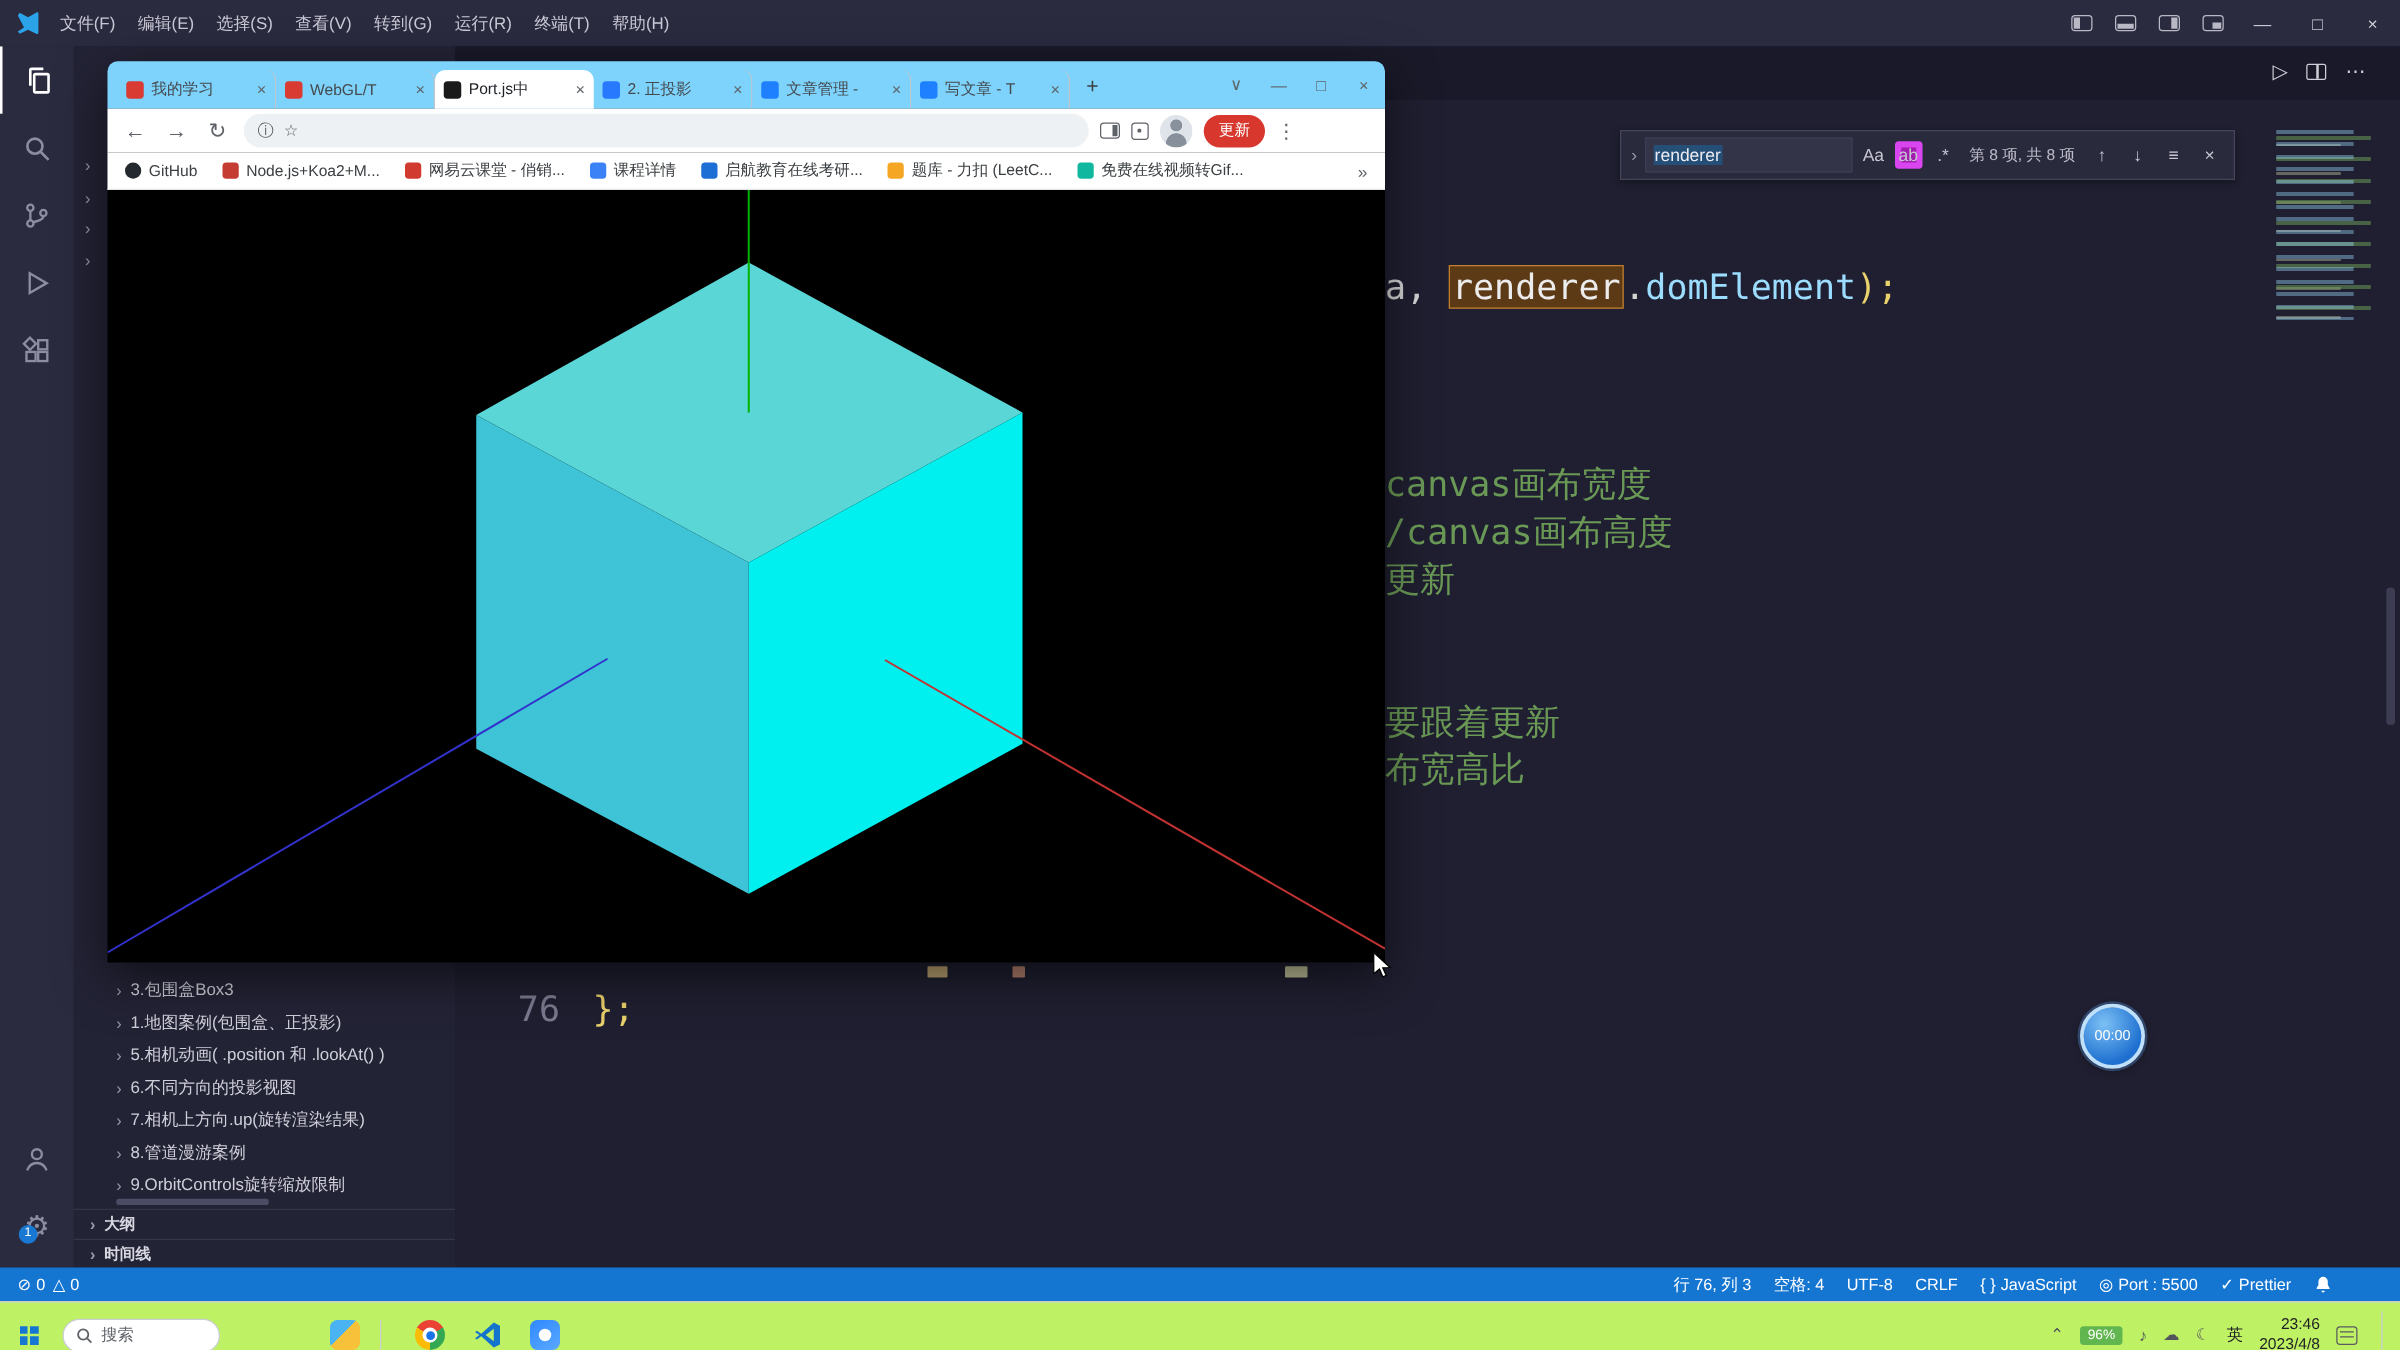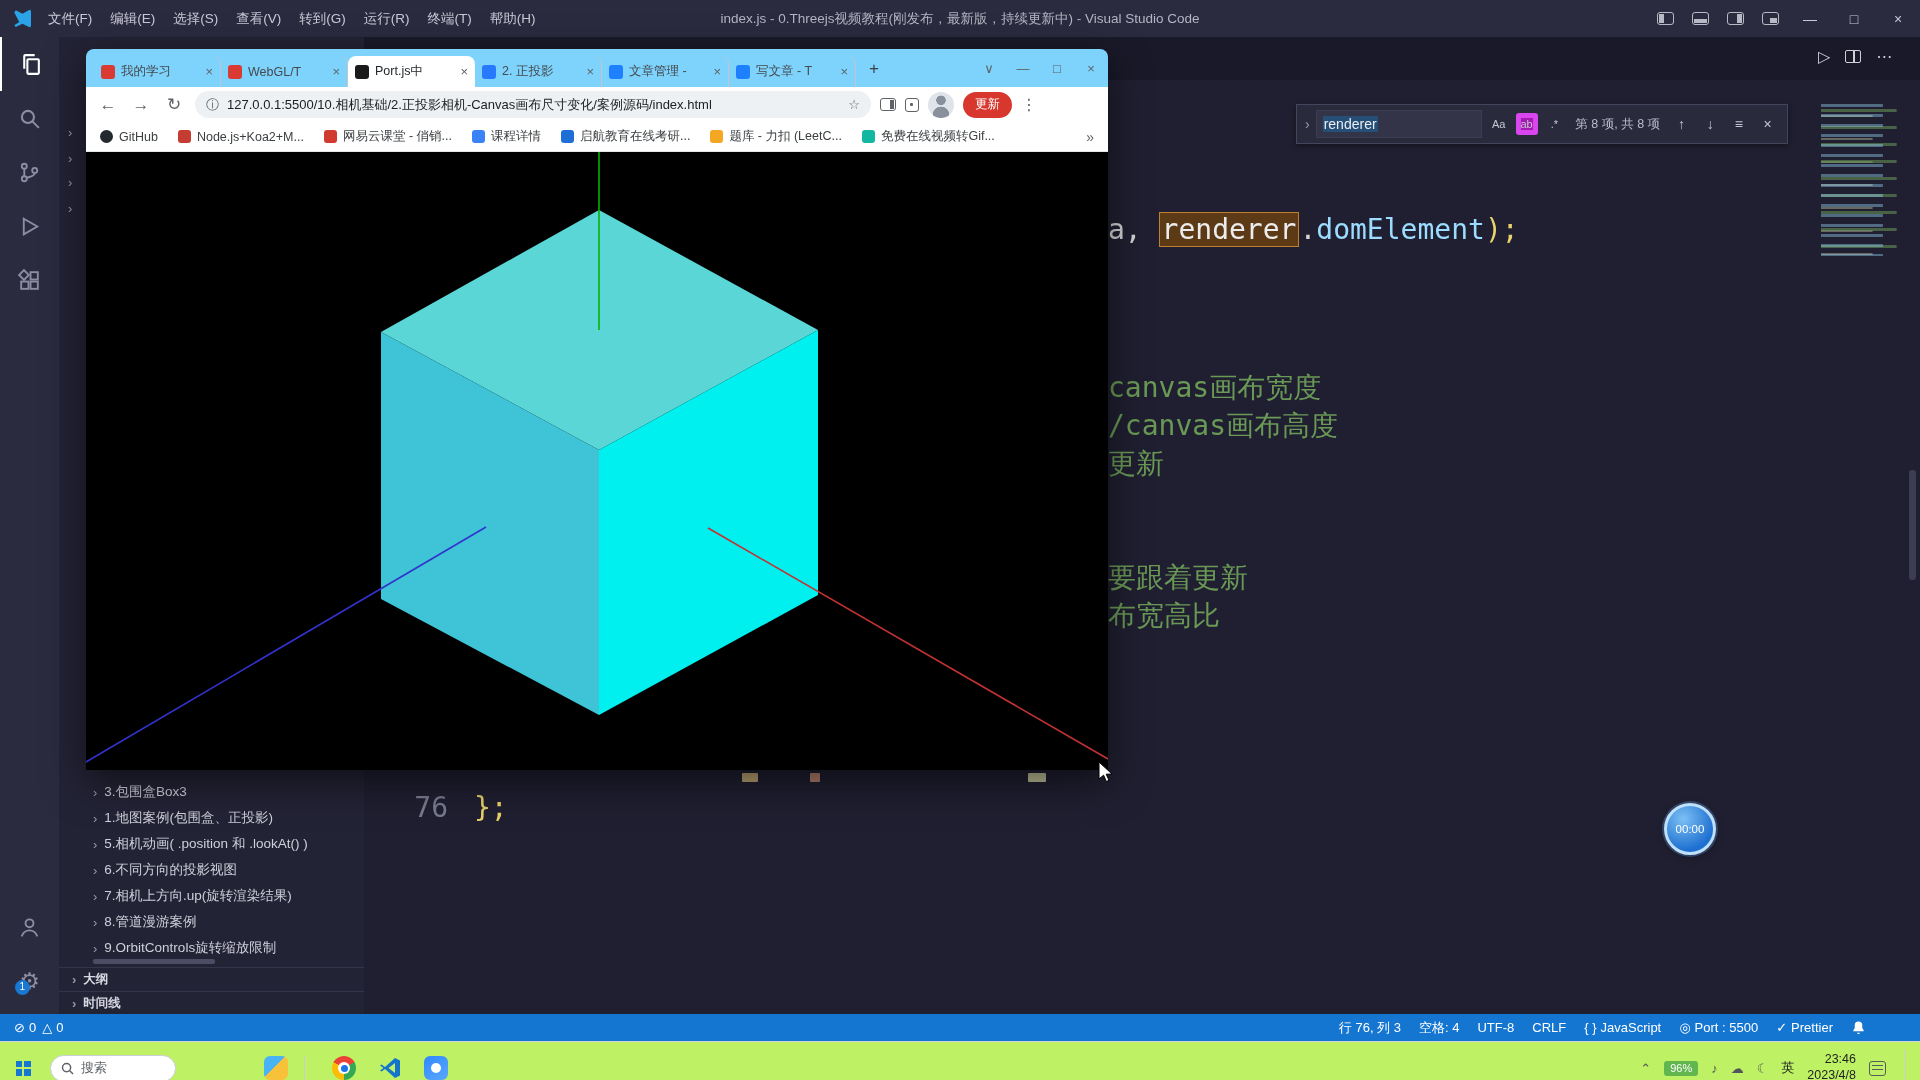--- a/index.html
+++ b/index.html
@@ -43,21 +43,21 @@
 .match{background:#5d3a16;border:1px solid #c08030;color:#ececec;padding:0 2px}
 .prop{color:#9cdcfe}
 .punc{color:#e9d16c}
 .lnum{display:inline-block;width:84px;text-align:right;color:#7b7b90;margin-right:26px}
 .frag{position:absolute;top:773px;height:9px;opacity:.85;z-index:2;border-radius:1px}
 
 .findw{position:absolute;left:1296px;top:104px;width:492px;height:40px;background:#2a2a3d;border:1px solid #44445c;box-shadow:0 2px 6px rgba(0,0,0,.4);display:flex;align-items:center;gap:6px;padding:0 8px;z-index:3}
 .fw-toggle{color:#9a9aae;font-size:14px}
 .fw-input{width:168px;height:28px;background:#343449;border:1px solid #3c3c55;display:flex;align-items:center;padding:0 6px;font-size:14px;color:#ececf2}
 .fw-input .sel{background:#264f78;padding:0 1px}
-.fw-opt{width:22px;height:22px;display:flex;align-items:center;justify-content:center;font-size:11px;color:#c6c6d2;border-radius:3px}
+.fw-opt{width:22px;height:22px;display:flex;align-items:center;justify-content:center;font-size:14px;color:#c6c6d2;border-radius:3px}
 .fw-opt.on{background:#a21caf;border:5px solid #d946ef}
 .fw-count{color:#bcbcca;font-size:12.5px;white-space:nowrap;padding:0 4px}
 .fw-btn{width:23px;height:23px;display:flex;align-items:center;justify-content:center;color:#c6c6d2;font-size:14px}
 .minimap{position:absolute;left:1821px;top:104px;width:86px;height:152px;z-index:2;background-image:
  repeating-linear-gradient(180deg,rgba(156,220,254,.40) 0 3px,transparent 3px 10px),
  repeating-linear-gradient(180deg,transparent 0 5px,rgba(106,153,85,.55) 5px 8px,transparent 8px 17px),
  repeating-linear-gradient(180deg,transparent 0 11px,rgba(212,212,170,.40) 11px 13px,transparent 13px 23px);
  background-size:72% 100%,88% 100%,60% 100%;background-repeat:no-repeat}
 .vscroll{position:absolute;left:1909px;top:470px;width:7px;height:110px;background:#3c3c52;border-radius:3px;z-index:2}
 
@@ -125,21 +125,20 @@
   <div class="titlebar">
     <span class="vsc-logo"></span>
     <span class="menu">文件(F)</span>
     <span class="menu">编辑(E)</span>
     <span class="menu">选择(S)</span>
     <span class="menu">查看(V)</span>
     <span class="menu">转到(G)</span>
     <span class="menu">运行(R)</span>
     <span class="menu">终端(T)</span>
     <span class="menu">帮助(H)</span>
-    <span class="win-title">index.js - 0.Threejs视频教程(刚发布，最新版，持续更新中) - Visual Studio Code</span>
     <div class="tb-right">
       <span class="lay l"></span>
       <span class="lay b"></span>
       <span class="lay r"></span>
       <span class="lay g"></span>
       <span class="wbtn">—</span>
       <span class="wbtn">□</span>
       <span class="wbtn">×</span>
     </div>
   </div>
@@ -349,21 +348,20 @@
         <span>□</span>
         <span>×</span>
       </div>
     </div>
     <div class="ctoolbar">
       <span class="nav">←</span>
       <span class="nav">→</span>
       <span class="nav">↻</span>
       <div class="urlpill">
         <span class="ico">ⓘ</span>
-        <span class="u">127.0.0.1:5500/10.相机基础/2.正投影相机-Canvas画布尺寸变化/案例源码/index.html</span>
         <span class="ico">☆</span>
       </div>
       <span class="pan"></span>
       <span class="sq"></span>
       <span class="avatar"></span>
       <span class="updbtn">更新</span>
       <span class="ico" style="font-size:16px">⋮</span>
     </div>
     <div class="bookmarks">
       <span class="bitem">

